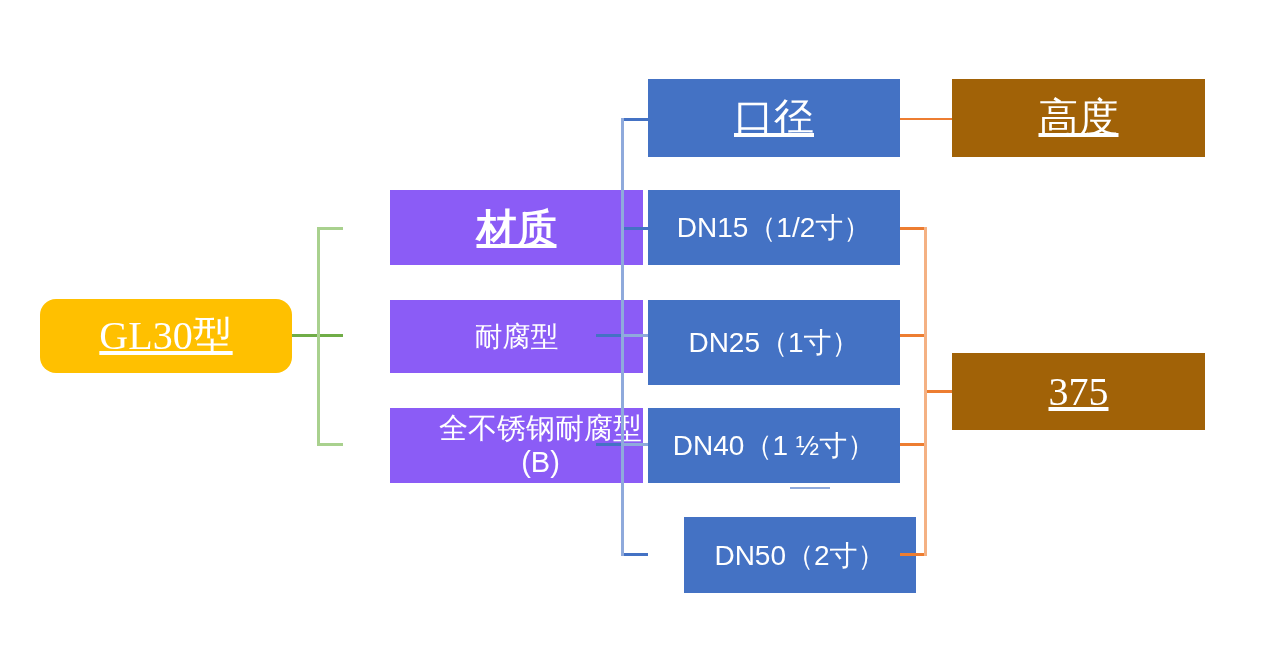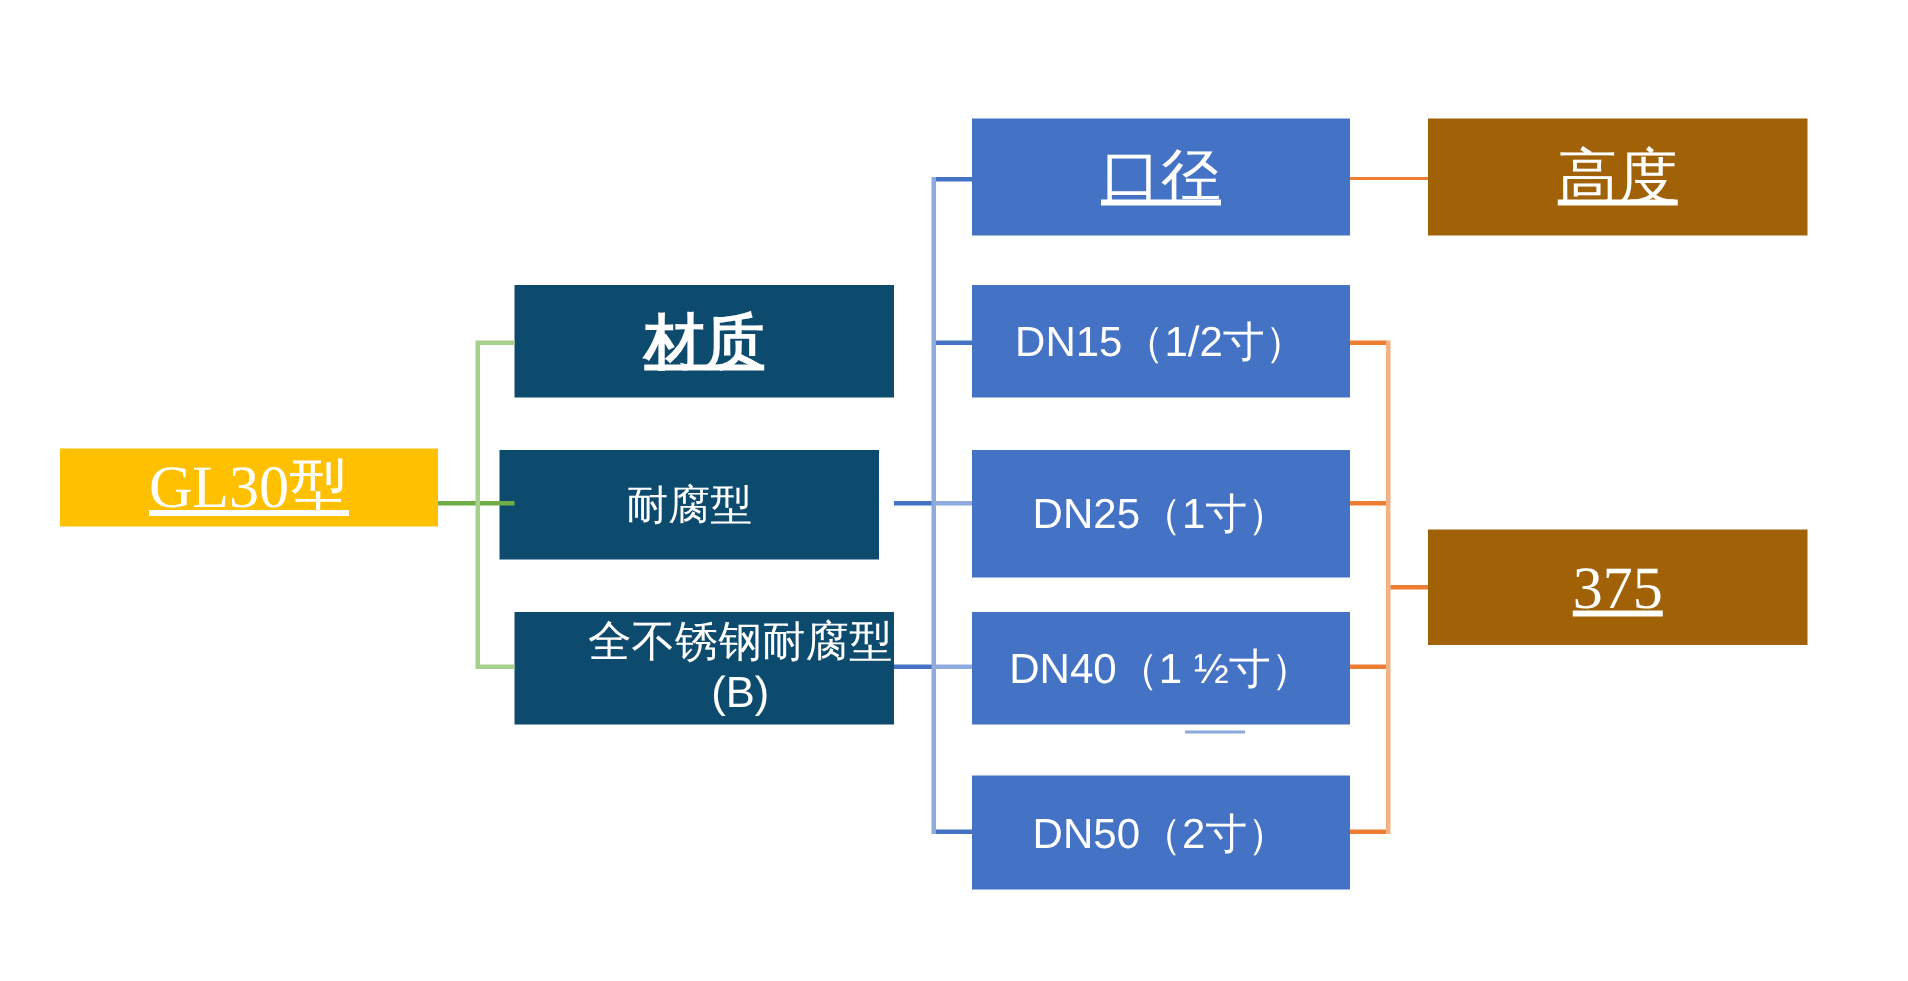--- a/index.html
+++ b/index.html
@@ -5,45 +5,45 @@
   html,body{margin:0;padding:0;}
   body{
     width:1272px;height:654px;position:relative;background:#ffffff;
     font-family:"Liberation Sans","DejaVu Sans",sans-serif;overflow:hidden;
   }
   .node{
     position:absolute;display:flex;align-items:center;justify-content:center;
     color:#ffffff;text-align:center;box-sizing:border-box;line-height:1.25;
   }
   .yellow{background:#FFC000;}
-  .green{background:#0c4a6e;}
+  .green{background:#8b5cf6;margin-left:47px;}
   .blue{background:#4472C4;}
   .orange{background:#a16207;}
   .serif{font-family:"Liberation Serif","DejaVu Serif",serif;}
   .hdr{font-size:40px;text-decoration:underline;}
   .item{font-size:28px;}
   .bold{font-weight:bold;}
   .line{position:absolute;}
   .g-dark{background:#70AD47;}
   .g-light{background:#A9D18E;}
   .b-dark{background:#4472C4;}
   .b-light{background:#8FAADC;}
   .o-dark{background:#ED7D31;}
   .o-light{background:#F4B183;}
 
   
-  #n-root   {left:40px;  top:299px; width:252px; height:52px;}
+  #n-root   {left:40px;  top:299px; width:252px; height:74px;border-radius:16px;}
   #n-mat-h  {left:343px; top:190px; width:253px; height:75px;}
-  #n-mat-0  {left:333px; top:300px; width:253px; height:73px;text-align:center;}
+  #n-mat-0  {left:343px; top:300px; width:253px; height:73px;text-align:center;}
   #n-mat-1  {left:343px; top:408px; width:253px; height:75px; flex-direction:column; font-size:29px; line-height:1.15;padding-left:48px;}
   #n-dia-h  {left:648px; top:79px;  width:252px; height:78px;}
   #n-dia-0  {left:648px; top:190px; width:252px; height:75px;}
   #n-dia-1  {left:648px; top:300px; width:252px; height:85px;}
   #n-dia-2  {left:648px; top:408px; width:252px; height:75px;}
-  #n-dia-3  {left:648px; top:517px; width:252px; height:76px;}
+  #n-dia-3  {left:684px; top:517px; width:232px; height:76px;}
   #n-hgt-h  {left:952px; top:79px;  width:253px; height:78px;}
   #n-hgt-v  {left:952px; top:353px; width:253px; height:77px;}
 
   
   #e-root-feed {left:292px; top:334px; width:51px;  height:3px;}
   #e-g-spine   {left:317px; top:227px; width:3px;   height:219px;}
   #e-g-top     {left:320px; top:227px; width:23px;  height:3px;}
   #e-g-bot     {left:320px; top:443px; width:23px;  height:3px;}
 
   

